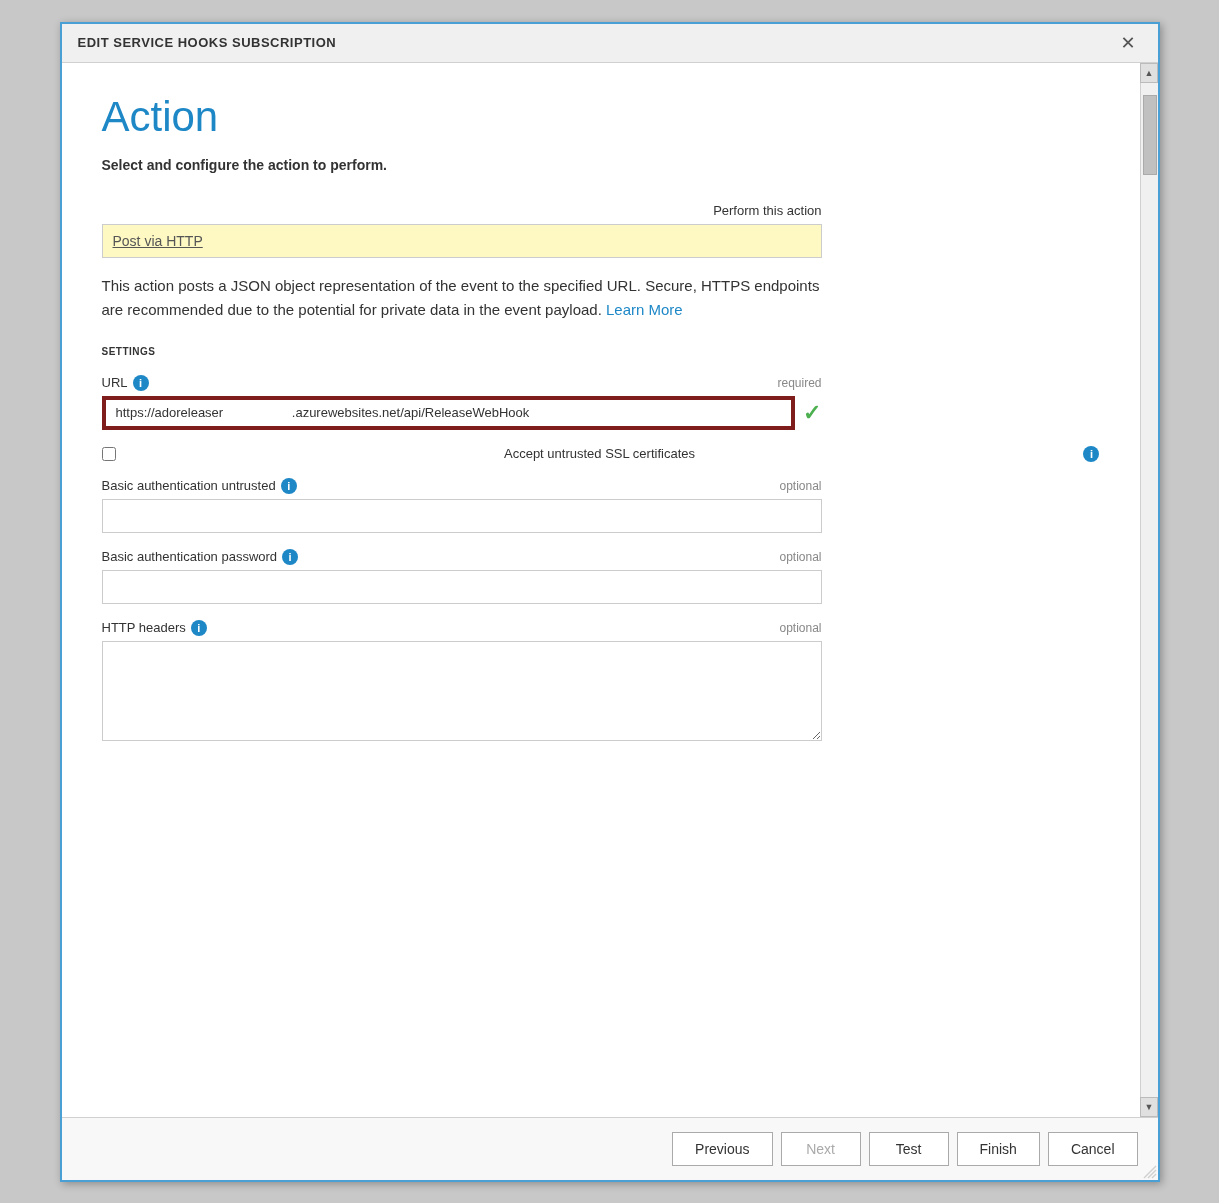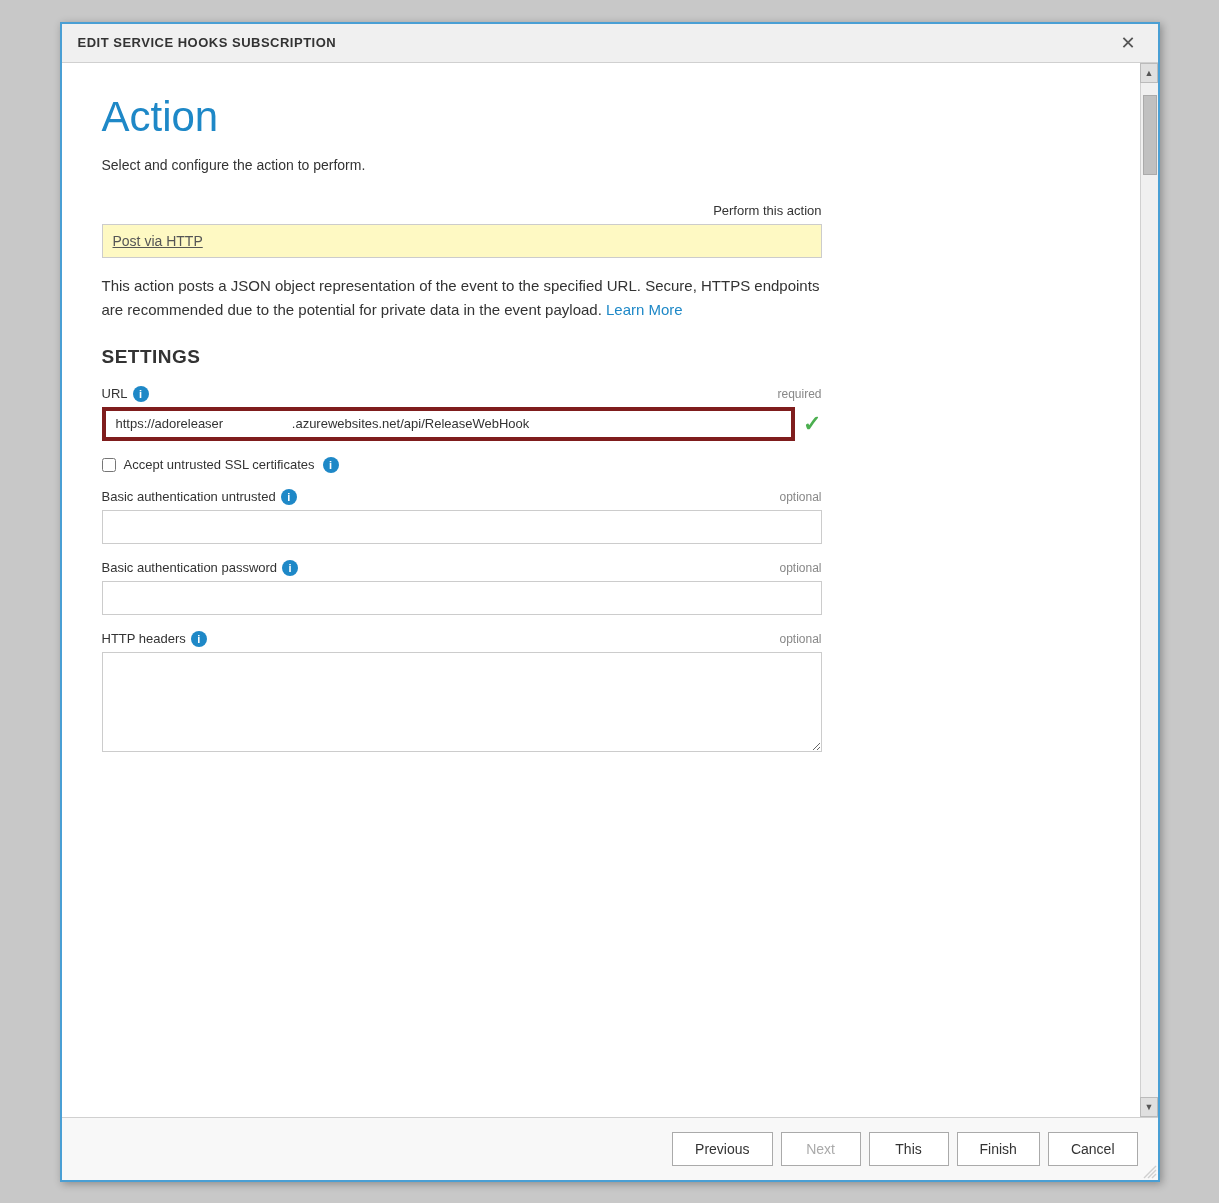--- a/index.html
+++ b/index.html
@@ -95,20 +95,21 @@
     .page-title {
       font-size: 42px;
       color: #1e88c7;
       font-weight: 300;
       margin-bottom: 16px;
     }
     .subtitle {
       font-size: 14px;
       color: #333;
       margin-bottom: 30px;
+      font-weight: bold;
     }
     .section-label {
       font-size: 13px;
       color: #333;
       margin-bottom: 6px;
       text-align: right;
     }
     .dropdown-field {
       width: 720px;
       height: 34px;
@@ -128,21 +129,21 @@
       line-height: 1.6;
       max-width: 720px;
       margin-bottom: 24px;
     }
     .learn-more {
       color: #1e88c7;
       text-decoration: none;
       cursor: pointer;
     }
     .settings-heading {
-      font-size: 19px;
+      font-size: 10px;
       font-weight: 700;
       color: #333;
       letter-spacing: 0.5px;
       margin-bottom: 18px;
     }
     .field-row {
       margin-bottom: 16px;
       max-width: 720px;
     }
     .field-label-row {
@@ -194,24 +195,24 @@
       outline: none;
     }
     .valid-check {
       color: #4caf50;
       font-size: 22px;
       font-weight: 700;
     }
     .checkbox-row {
       display: flex;
       align-items: center;
-      gap: 8px;
       margin-bottom: 16px;
       font-size: 13px;
       color: #333;
+      justify-content: space-between;
     }
     .checkbox-row input[type="checkbox"] {
       width: 14px;
       height: 14px;
     }
     .text-input {
       width: 100%;
       height: 34px;
       border: 1px solid #ccc;
       padding: 6px 10px;
@@ -358,21 +359,21 @@
       </div>
       <div class="scroll-arrow">
         <span>▼</span>
       </div>
     </div>
   </div>
 
   <div class="footer">
     <button class="footer-btn">Previous</button>
     <button class="footer-btn" disabled="">Next</button>
-    <button class="footer-btn">This</button>
+    <button class="footer-btn">Test</button>
     <button class="footer-btn">Finish</button>
     <button class="footer-btn">Cancel</button>
   </div>
 
   <svg class="resize-handle" viewBox="0 0 16 16">
     <line x1="2" y1="14" x2="14" y2="2" stroke="#aaa" stroke-width="1.5"></line>
     <line x1="6" y1="14" x2="14" y2="6" stroke="#aaa" stroke-width="1.5"></line>
     <line x1="10" y1="14" x2="14" y2="10" stroke="#aaa" stroke-width="1.5"></line>
   </svg>
 </div>

